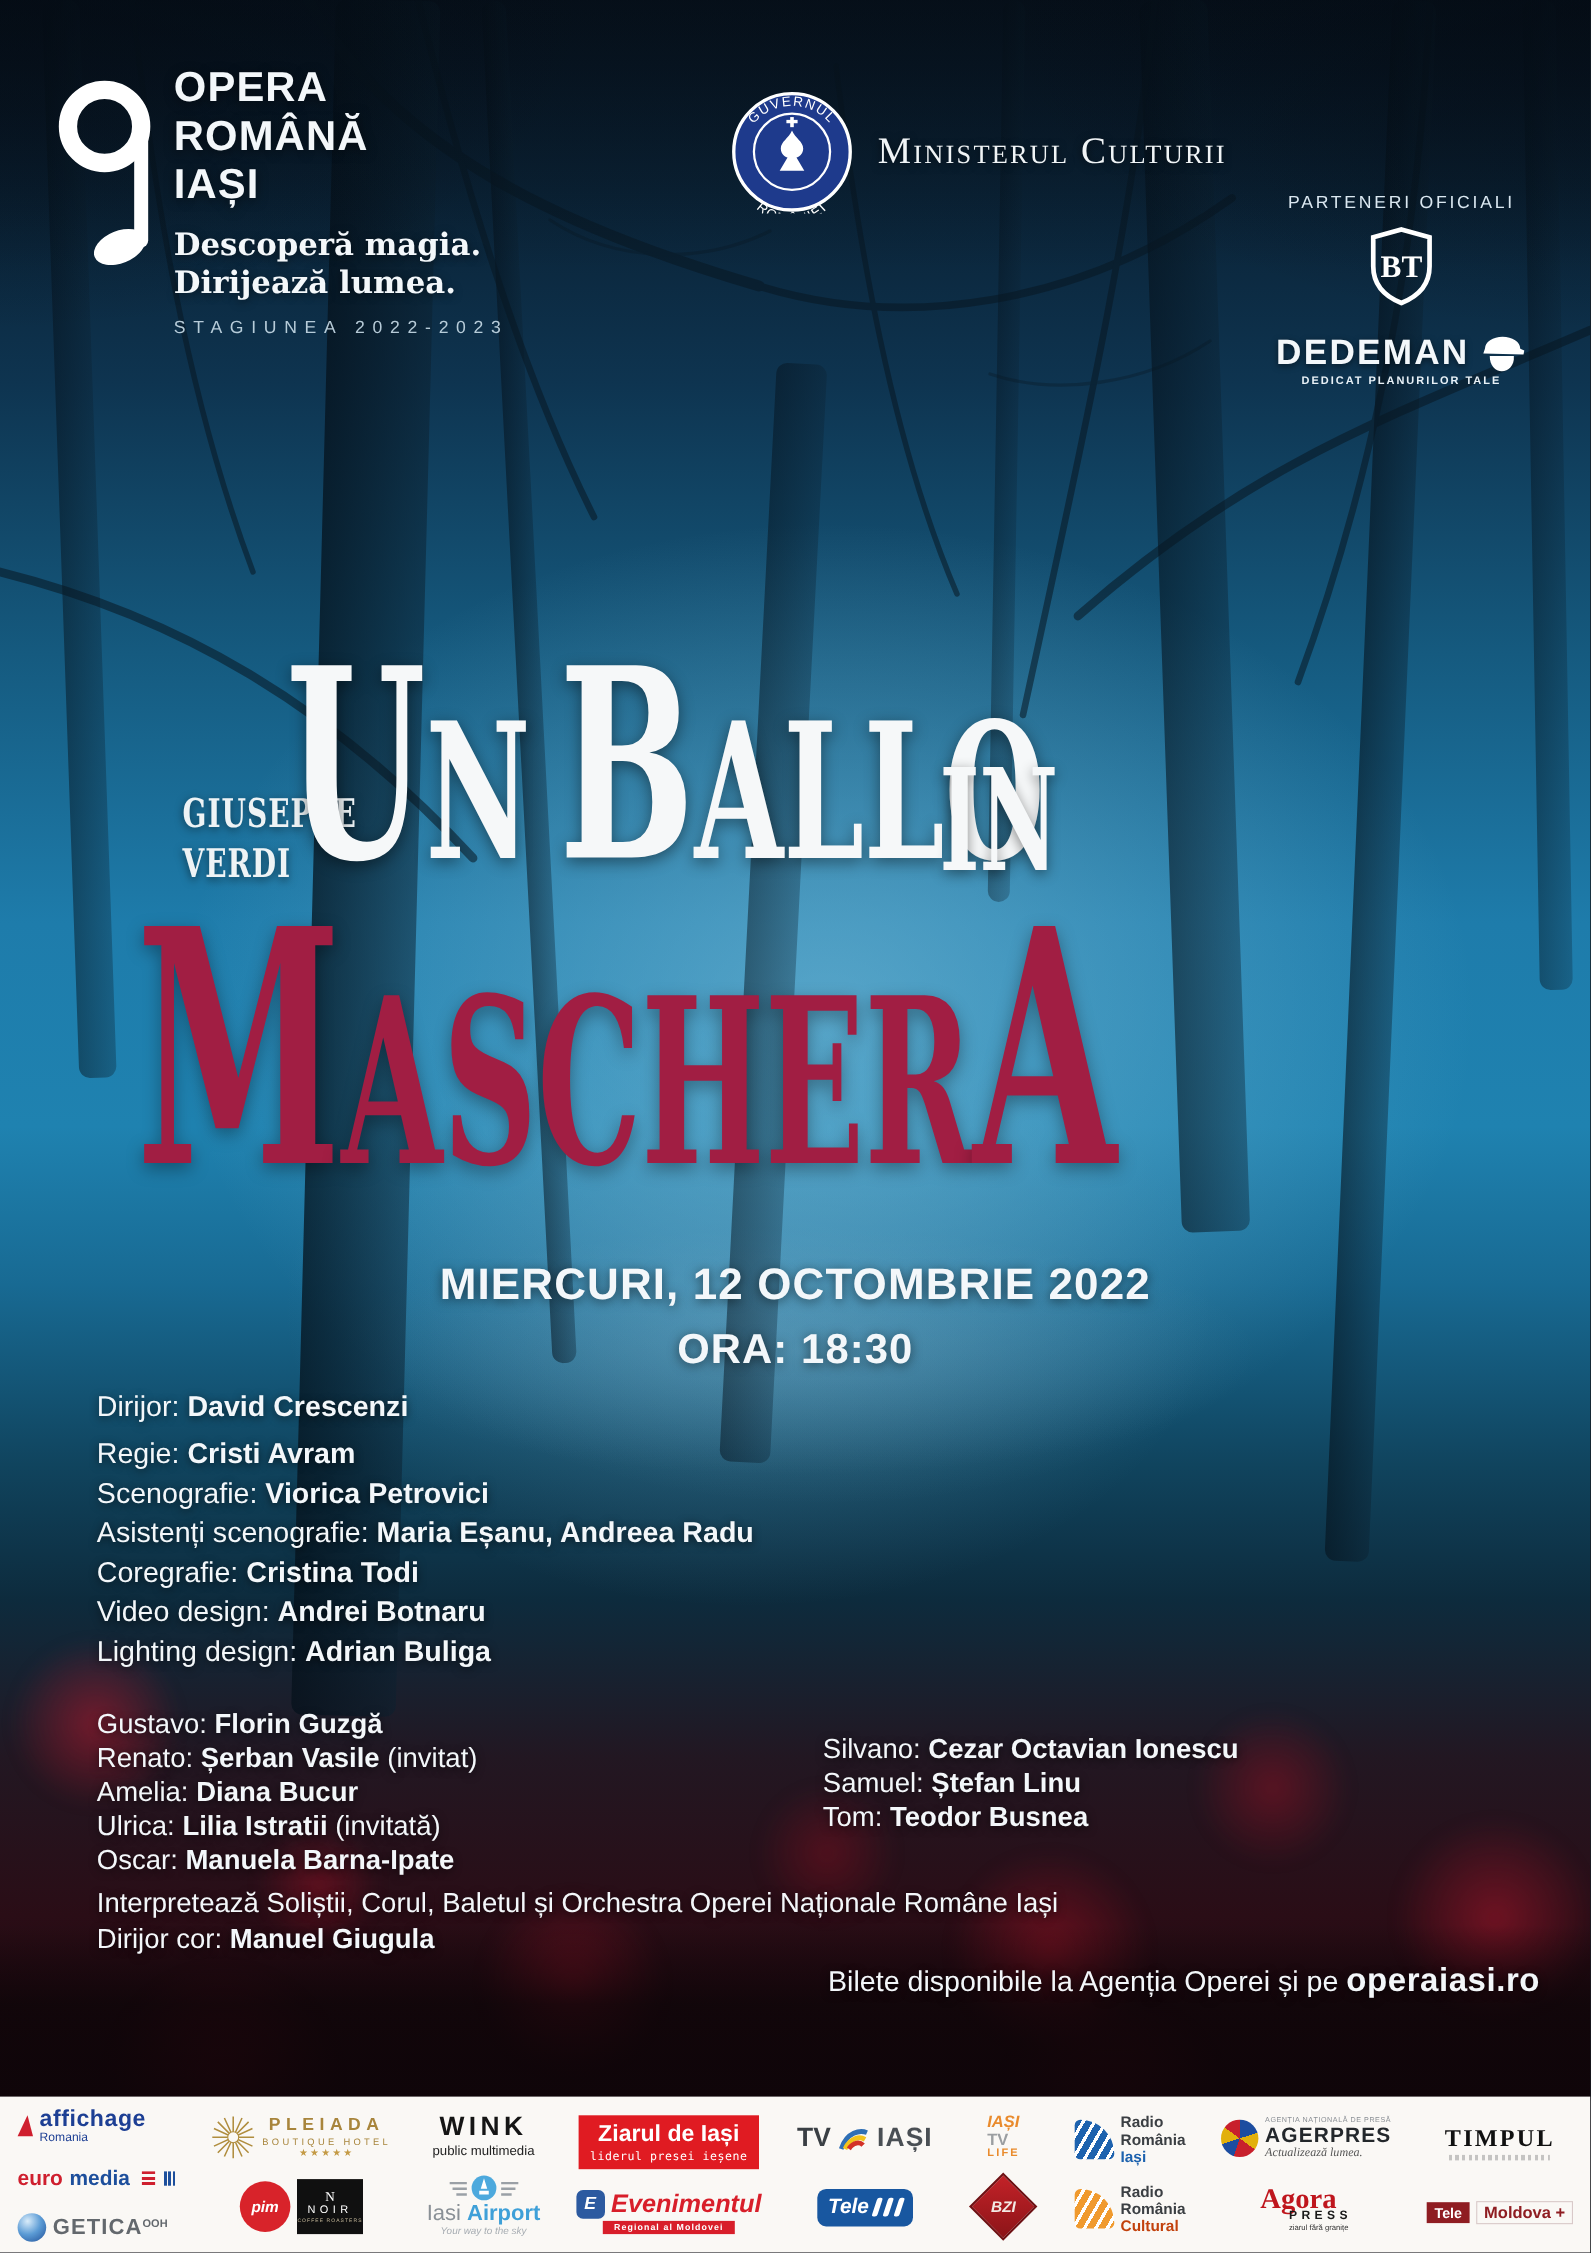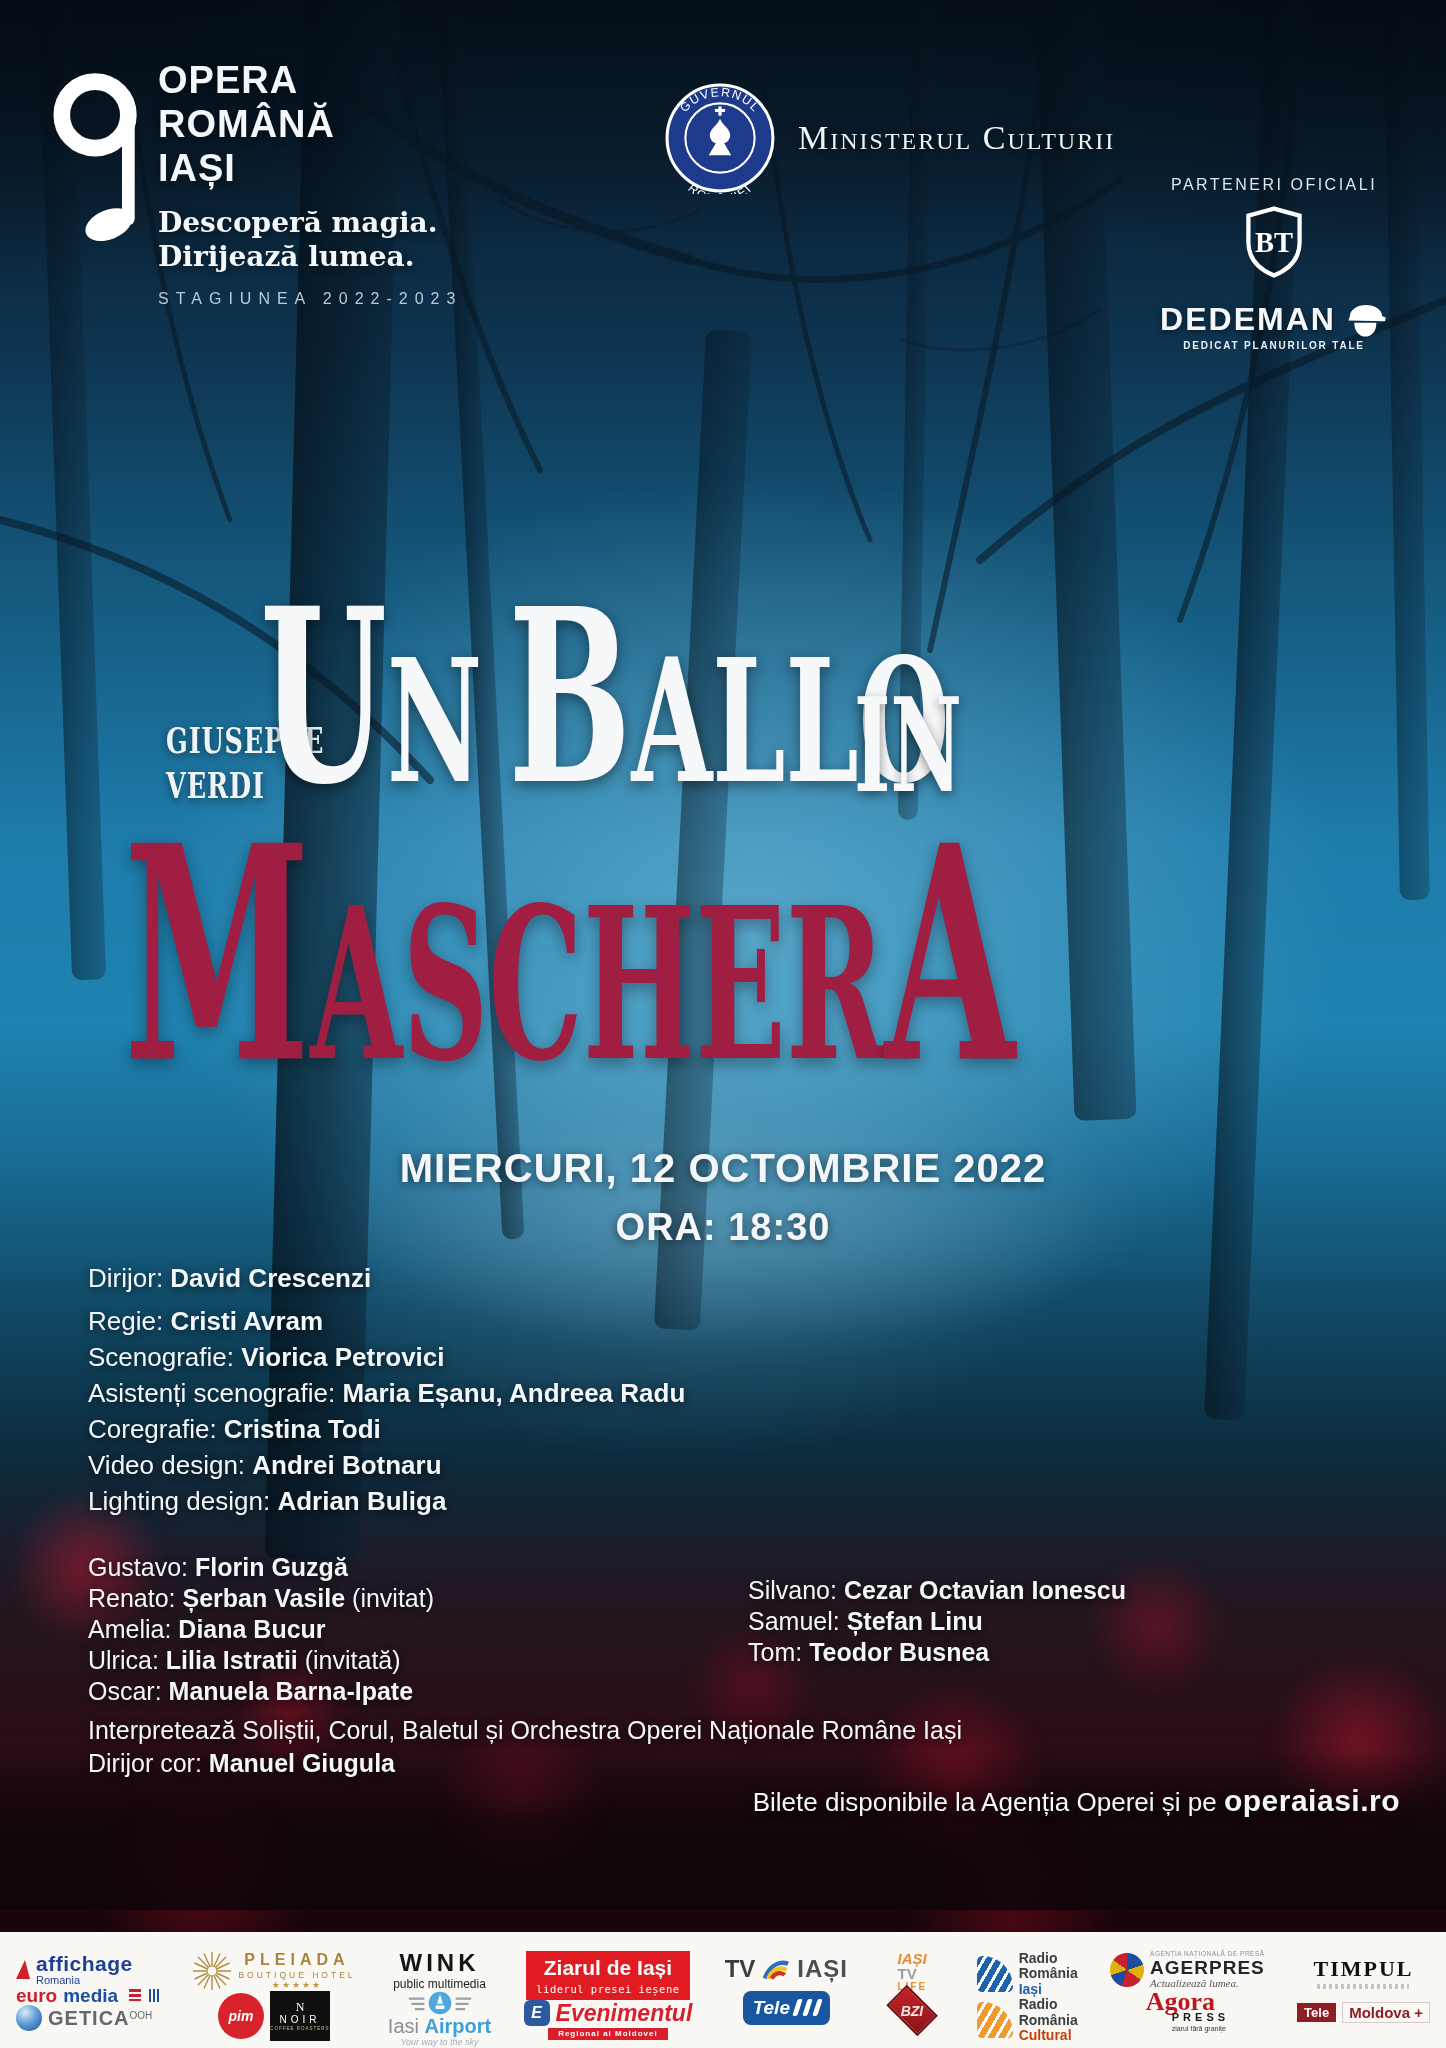--- a/index.html
+++ b/index.html
@@ -85,41 +85,41 @@
   .cast{position:absolute;top:1552px;font-size:25px;line-height:31px;white-space:nowrap;
     text-shadow:0 2px 8px rgba(0,0,0,.6);}
   .cast-left{left:88px;} .cast-right{left:748px;margin-top:23px;}
   .ensemble{position:absolute;left:88px;top:1714px;font-size:25px;line-height:33px;
     text-shadow:0 2px 8px rgba(0,0,0,.6);}
   .b{font-weight:700;} .sfx{font-weight:400;}
   .tickets{position:absolute;left:0;right:0;top:1784px;text-align:right;padding-right:46px;
     font-size:26px;text-shadow:0 2px 8px rgba(0,0,0,.7);}
   .tickets .site{font-size:30px;font-weight:800;letter-spacing:.5px;}
   
-  .footer{position:absolute;left:0;right:0;bottom:0;height:116px;background:var(--footer_bg,#faf8f5);
+  .footer{position:absolute;left:0;right:0;bottom:0;height:142px;background:var(--footer_bg,#faf8f5);
     color:#333;display:flex;justify-content:space-between;align-items:stretch;
-    padding:19px 16px;box-sizing:border-box;text-shadow:none;}
+    padding:8px 16px;box-sizing:border-box;text-shadow:none;}
   .fcol{display:flex;flex-direction:column;justify-content:space-around;align-items:center;}
   .fcol.c1{align-items:flex-start;justify-content:space-between;padding:2px 0;}
   .logo{display:flex;align-items:center;gap:6px;line-height:1;}
   .stack{display:flex;flex-direction:column;align-items:center;line-height:1;}
   
   .tri{width:0;height:0;border-left:9px solid transparent;border-right:5px solid transparent;
     border-bottom:19px solid #cf1f2e;}
   .aff-name{font-size:21px;font-weight:800;color:#1d3f94;letter-spacing:.5px;}
   .aff-sub{display:block;font-size:11px;color:#1d3f94;margin-top:1px;}
   .eu1{font-size:19px;font-weight:800;color:#cf1f2e;} .eu2{font-size:19px;font-weight:800;color:#1d4f9c;}
   .bars-red{display:inline-block;width:12px;height:13px;margin-left:5px;
     background:repeating-linear-gradient(180deg,#cf1f2e 0 2.5px,transparent 2.5px 5px);}
   .bars-blue{display:inline-block;width:11px;height:13px;margin-left:2px;
     background:repeating-linear-gradient(90deg,#1d4f9c 0 2.5px,transparent 2.5px 4px);}
   .getica-ball{width:26px;height:26px;border-radius:50%;
     background:radial-gradient(circle at 35% 28%, #d9ecfa, #5b9bd5 48%, #1f4e96);}
   .getica-name{font-size:20px;font-weight:800;color:#63686d;letter-spacing:1px;}
-  .getica-sup{font-size:10px;font-weight:400;color:#63686d;vertical-align:super;text-align:center;}
+  .getica-sup{font-size:10px;font-weight:700;color:#63686d;vertical-align:super;text-align:center;}
   
   .pleiada-name{font-size:16px;font-weight:700;letter-spacing:5px;color:#a8853c;}
   .pleiada-sub{font-size:8.5px;letter-spacing:3px;color:#a8853c;margin-top:3px;}
   .pleiada-stars{font-size:9px;color:#c49a45;margin-top:2px;letter-spacing:2px;}
   .pim{width:46px;height:46px;border-radius:50%;background:#d8232a;display:flex;
     align-items:center;justify-content:center;color:#fff;font-weight:800;font-style:italic;font-size:14px;}
   .noir{width:60px;height:50px;background:#101010;color:#fff;display:flex;flex-direction:column;
     align-items:center;justify-content:center;gap:2px;}
   .noir-i{font-family:"Liberation Serif",serif;font-size:12px;}
   .noir-name{font-size:10px;letter-spacing:4px;}

